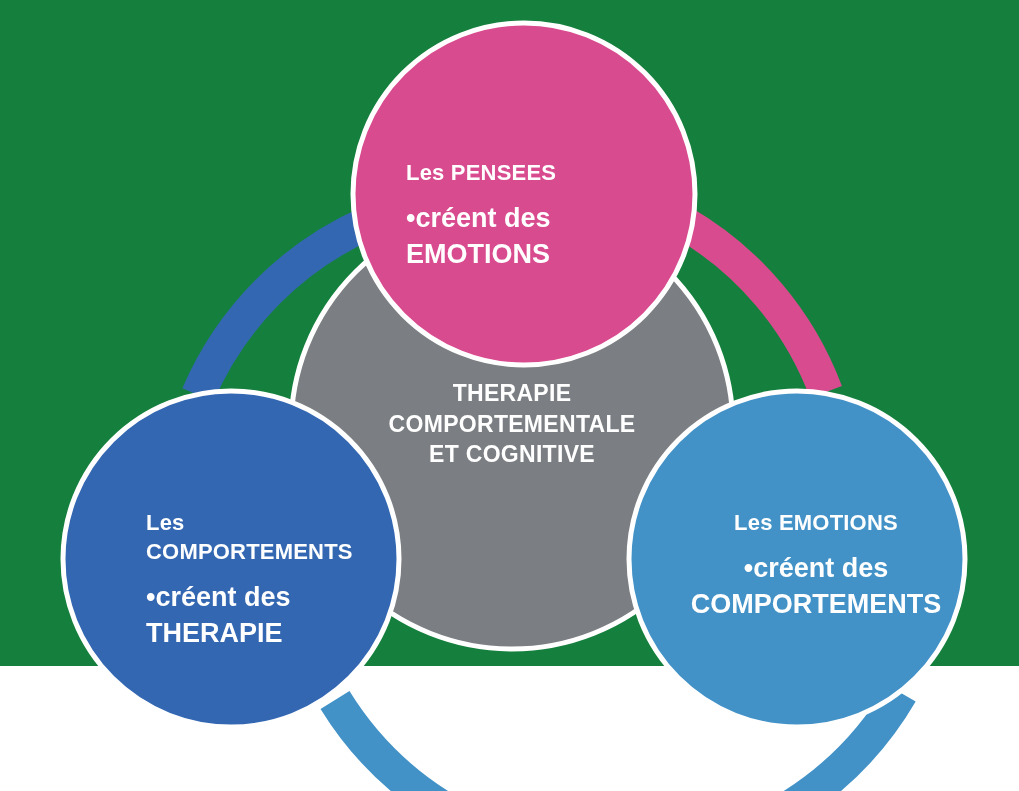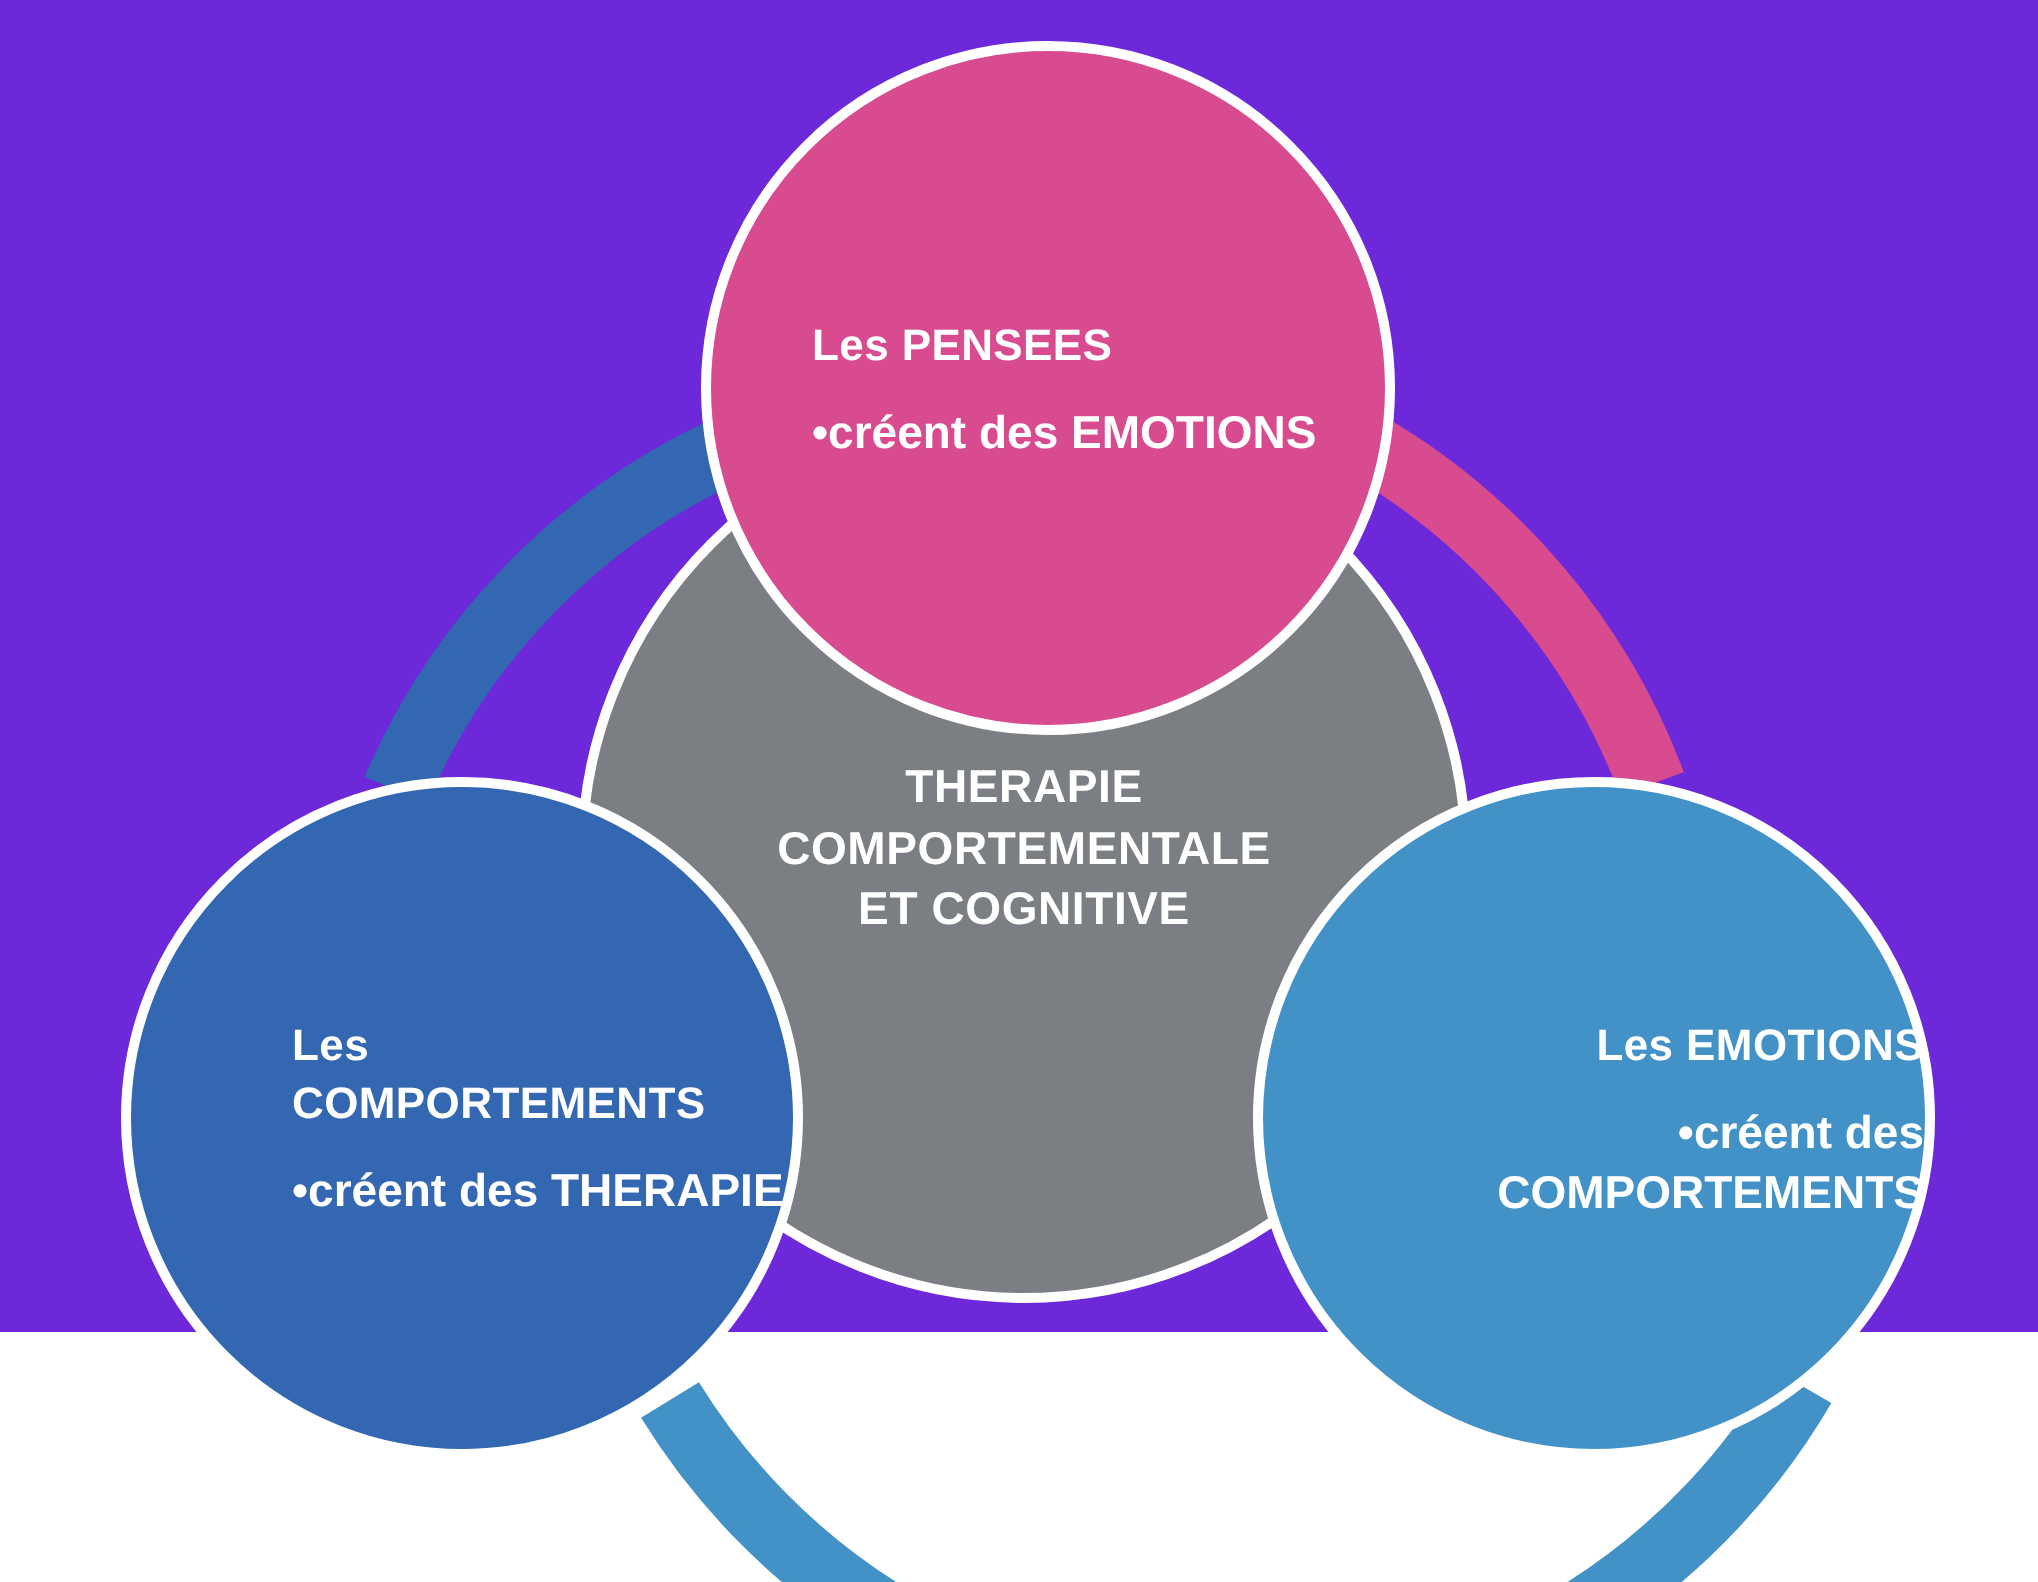--- a/index.html
+++ b/index.html
@@ -10,21 +10,21 @@
   body {
     width: 1019px;
     height: 791px;
     overflow: hidden;
     font-family: "Liberation Sans", sans-serif;
   }
   #stage {
     position: relative;
     width: 1019px;
     height: 666px;
-    background: #6d28d9;
+    background: #15803d;
   }
   #diagram-svg {
     position: absolute;
     left: 0;
     top: 0;
     width: 1019px;
     height: 791px;
     display: block;
   }
   .label-layer {
@@ -42,21 +42,21 @@
     line-height: 1.32;
   }
   .node-title {
     display: block;
     font-size: 22px;
     letter-spacing: 0.2px;
     white-space: pre-line;
   }
   .node-bullet {
     display: block;
-    font-size: 23px;
+    font-size: 27px;
     margin-top: 14px;
     white-space: pre-line;
   }
   
   #thoughts-text {
     left: 406px;
     top: 158px;
     width: 290px;
     text-align: left;
   }
@@ -66,22 +66,21 @@
     top: 508px;
     width: 270px;
     text-align: left;
     margin-left: 29px;
   }
   
   #emotions-text {
     left: 681px;
     top: 508px;
     width: 270px;
-    text-align: right;
-    margin-left: 11px;
+    text-align: center;
   }
   
   #center-text {
     left: 352px;
     top: 378px;
     width: 320px;
     text-align: center;
     font-size: 23px;
     font-weight: bold;
     line-height: 1.33;

